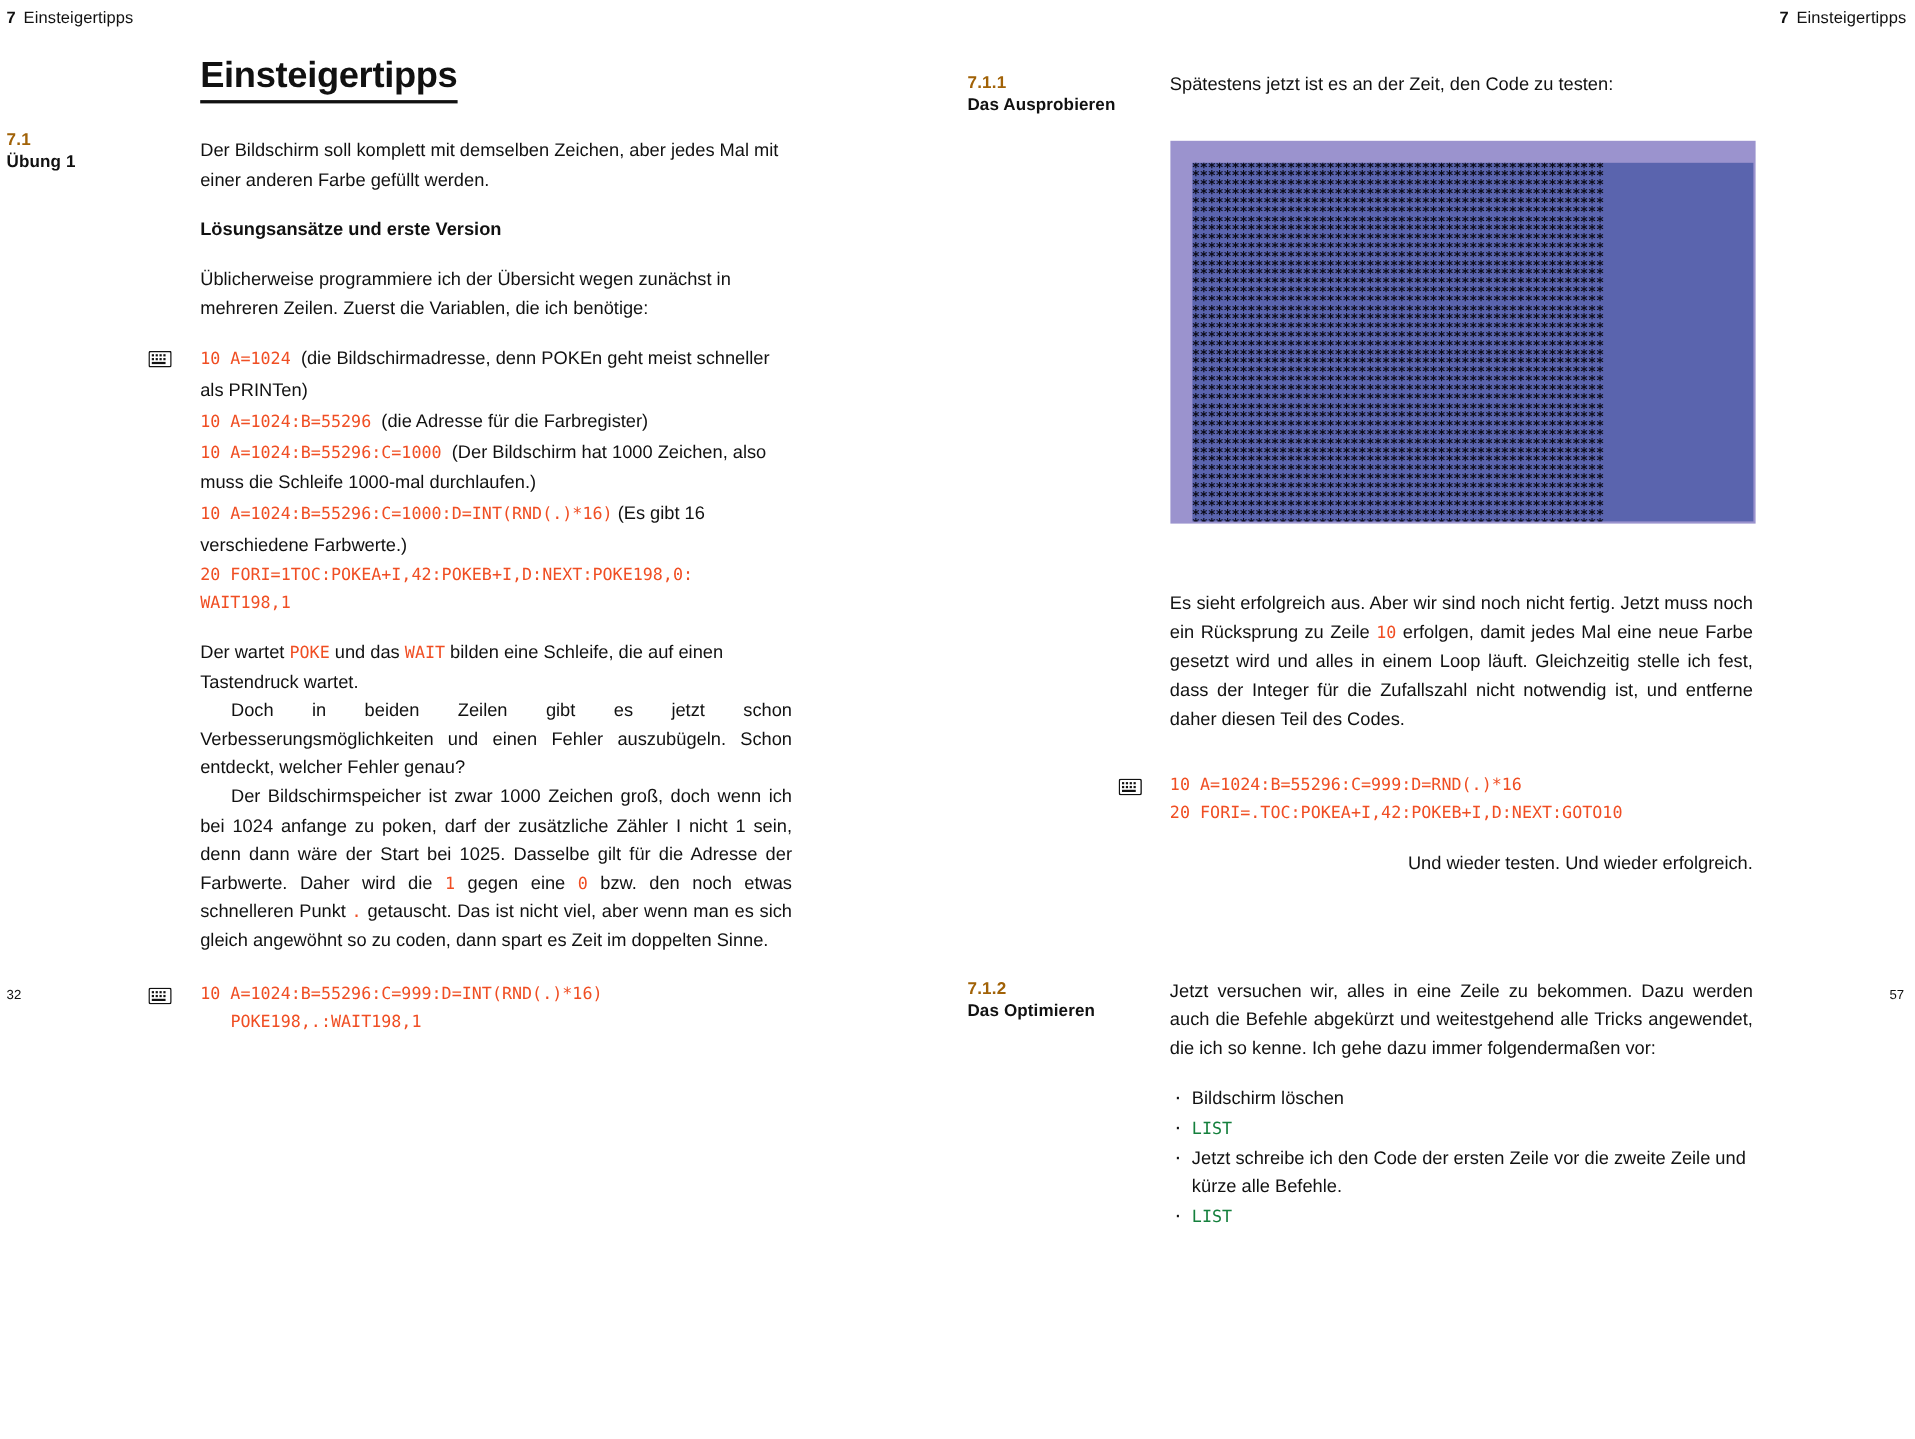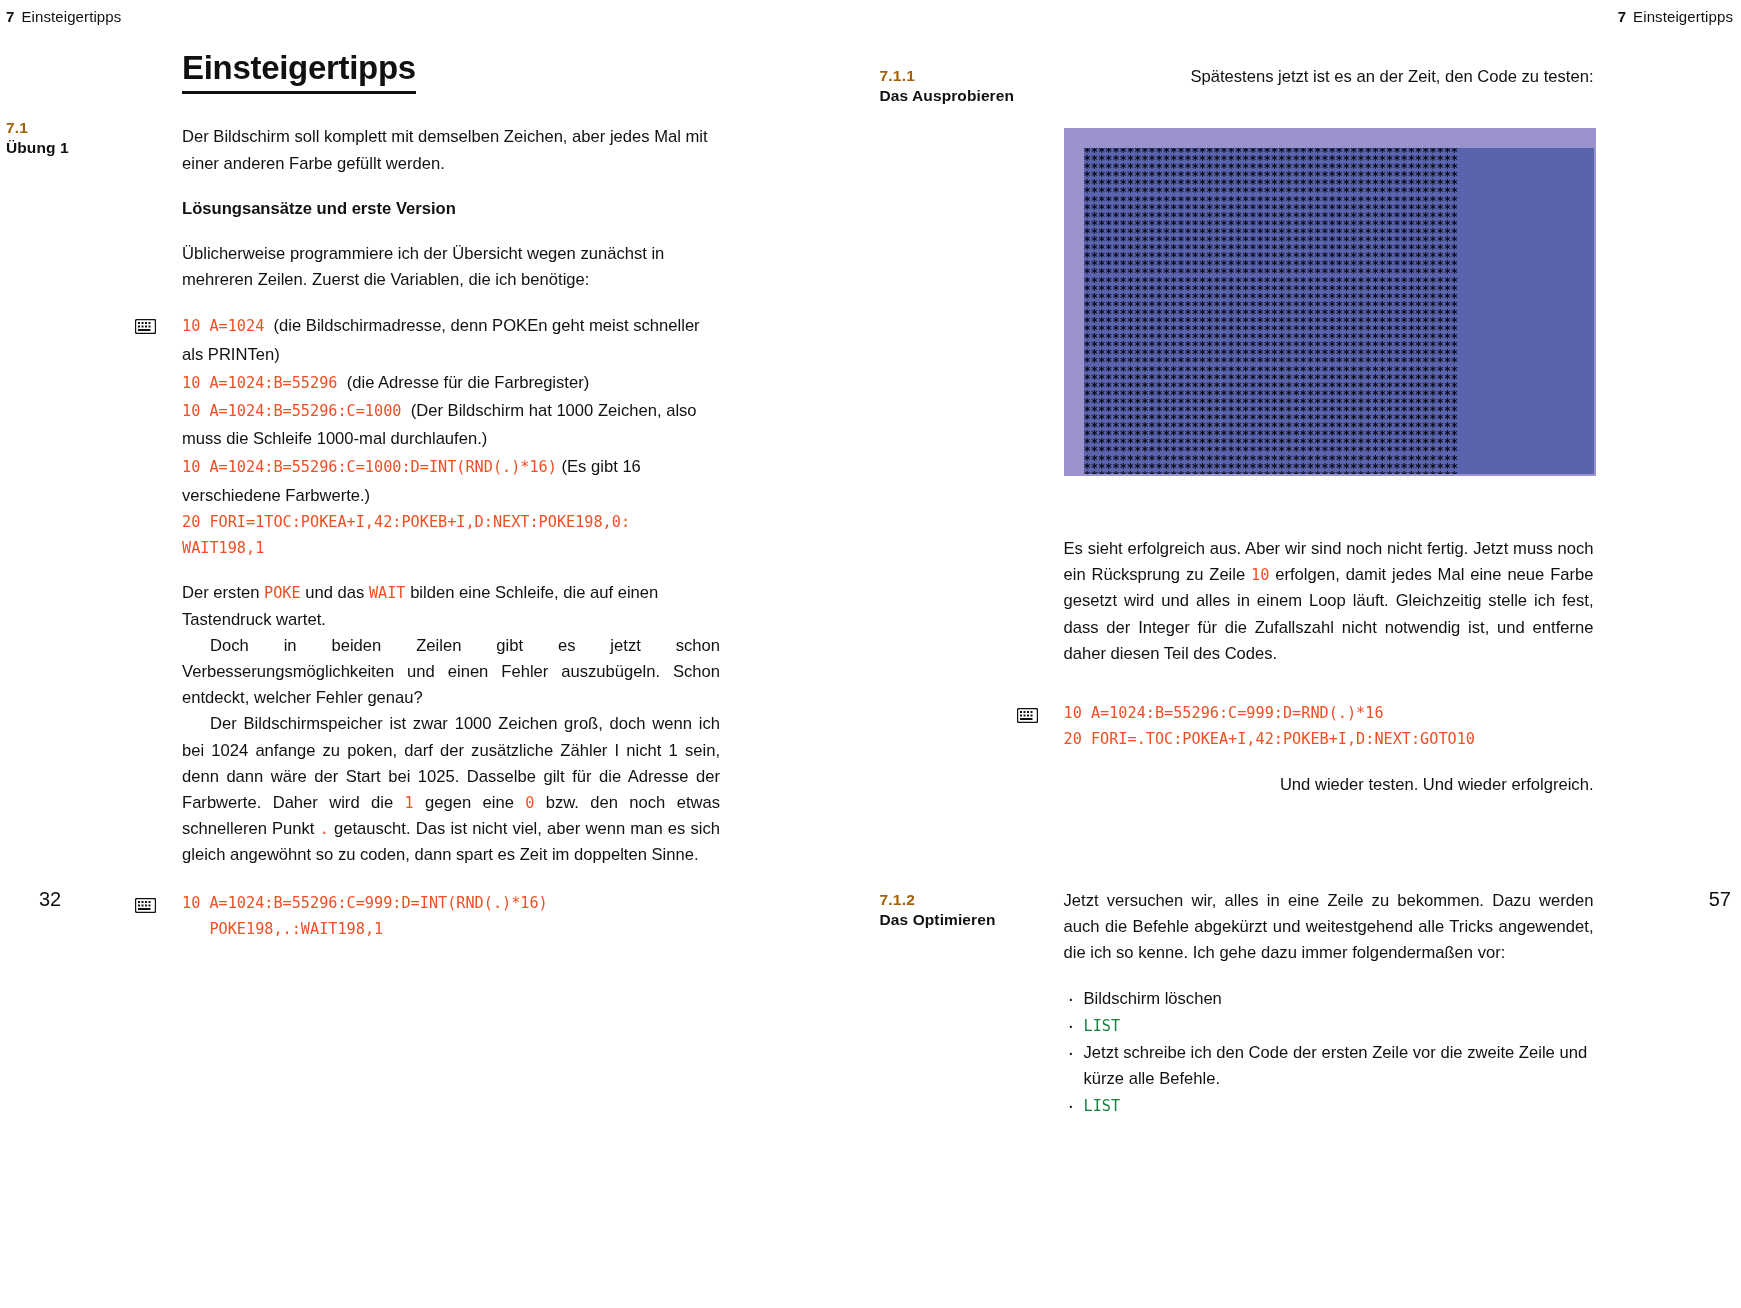--- a/index.html
+++ b/index.html
@@ -43,23 +43,22 @@
     font-weight: bold;
     margin-right: 7px;
   }
   .runhead-left  { left: 6px; }
   .runhead-right { right: 8px; }
 
   
   .folio {
     position: absolute;
     bottom: 14px;
-    font-size: 20px;
+    font-size: 12px;
     font-weight: 400;
-    margin-left: 33px;
   }
   .folio-left  { left: 6px; }
   .folio-right { right: 10px; }
 
   
   .marginalia {
     position: absolute;
     width: 160px;
     font-size: 15.5px;
     line-height: 1.32;
@@ -232,21 +231,21 @@
 
         <div class="codeline"><span>10 A=1024:B=55296</span><span class="note">&nbsp;&nbsp;</span><span class="note">(die Adresse für die Farbregister)</span></div>
 
         <div class="codeline"><span>10 A=1024:B=55296:C=1000</span><span class="note">&nbsp;&nbsp;</span><span class="note">(Der Bildschirm hat 1000 Zeichen, also muss die Schleife 1000-mal durchlaufen.)</span></div>
 
         <div class="codeline"><span>10 A=1024:B=55296:C=1000:D=INT(RND(.)*16)</span><span class="note">&nbsp;</span><span class="note">(Es gibt 16 verschiedene Farbwerte.)</span></div>
 
         <div class="codeline"><span>20 FORI=1TOC:POKEA+I,42:POKEB+I,D:NEXT:POKE198,0:</span><br><span>WAIT198,1</span></div>
       </div>
 
-      <p class="tight" style="text-align:left;"><span>Der ersten </span><code class="inl">POKE</code><span> und das </span><code class="inl">WAIT</code><span> bilden eine Schleife, die auf einen Tastendruck wartet.</span></p>
+      <p class="tight" style="text-align:left;"><span>Der wartet </span><code class="inl">POKE</code><span> und das </span><code class="inl">WAIT</code><span> bilden eine Schleife, die auf einen Tastendruck wartet.</span></p>
 
       <p class="indent">Doch in beiden Zeilen gibt es jetzt schon Verbesserungsmöglichkeiten und einen Fehler auszubügeln. Schon entdeckt, welcher Fehler genau?</p>
 
       <p class="indent" style="margin-bottom:19px;"><span>Der Bildschirmspeicher ist zwar 1000 Zeichen groß, doch wenn ich bei 1024 anfange zu poken, darf der zusätzliche Zähler I nicht 1 sein, denn dann wäre der Start bei 1025. Dasselbe gilt für die Adresse der Farbwerte. Daher wird die </span><code class="inl">1</code><span> gegen eine </span><code class="inl">0</code><span> bzw. den noch etwas schnelleren Punkt </span><code class="inl">.</code><span> getauscht. Das ist nicht viel, aber wenn man es sich gleich angewöhnt so zu coden, dann spart es Zeit im doppelten Sinne.</span></p>
 
       <div class="codeblock" style="margin-top:22px;">
         <span class="kbd-icon">
           <svg viewBox="0 0 21 15" width="21" height="15">
             <rect x="0.5" y="0.5" width="20" height="14" rx="1.5" fill="#fff" stroke="#111" stroke-width="1.4"></rect>
             <rect x="3" y="3" width="2" height="2" fill="#111"></rect>
@@ -279,21 +278,21 @@
       <div class="marg-num">7.1.1</div>
       <div class="marg-title">Das Ausprobieren</div>
     </div>
 
     <div class="marginalia" style="left:9px; top:890px;">
       <div class="marg-num">7.1.2</div>
       <div class="marg-title">Das Optimieren</div>
     </div>
 
     <div class="textcol justified" style="left:193px; top:64px; width:530px;">
-      <p style="text-align:right; margin-bottom:0;">Spätestens jetzt ist es an der Zeit, den Code zu testen:</p>
+      <p style="text-align:left; margin-bottom:0;">Spätestens jetzt ist es an der Zeit, den Code zu testen:</p>
     </div>
 
     <div class="c64" style="left:193px; top:128px;">
       <div class="c64-inner" id="c64-inner">
           <div class="c64-row">****************************************************</div>
           <div class="c64-row">****************************************************</div>
           <div class="c64-row">****************************************************</div>
           <div class="c64-row">****************************************************</div>
           <div class="c64-row">****************************************************</div>
           <div class="c64-row">****************************************************</div>

